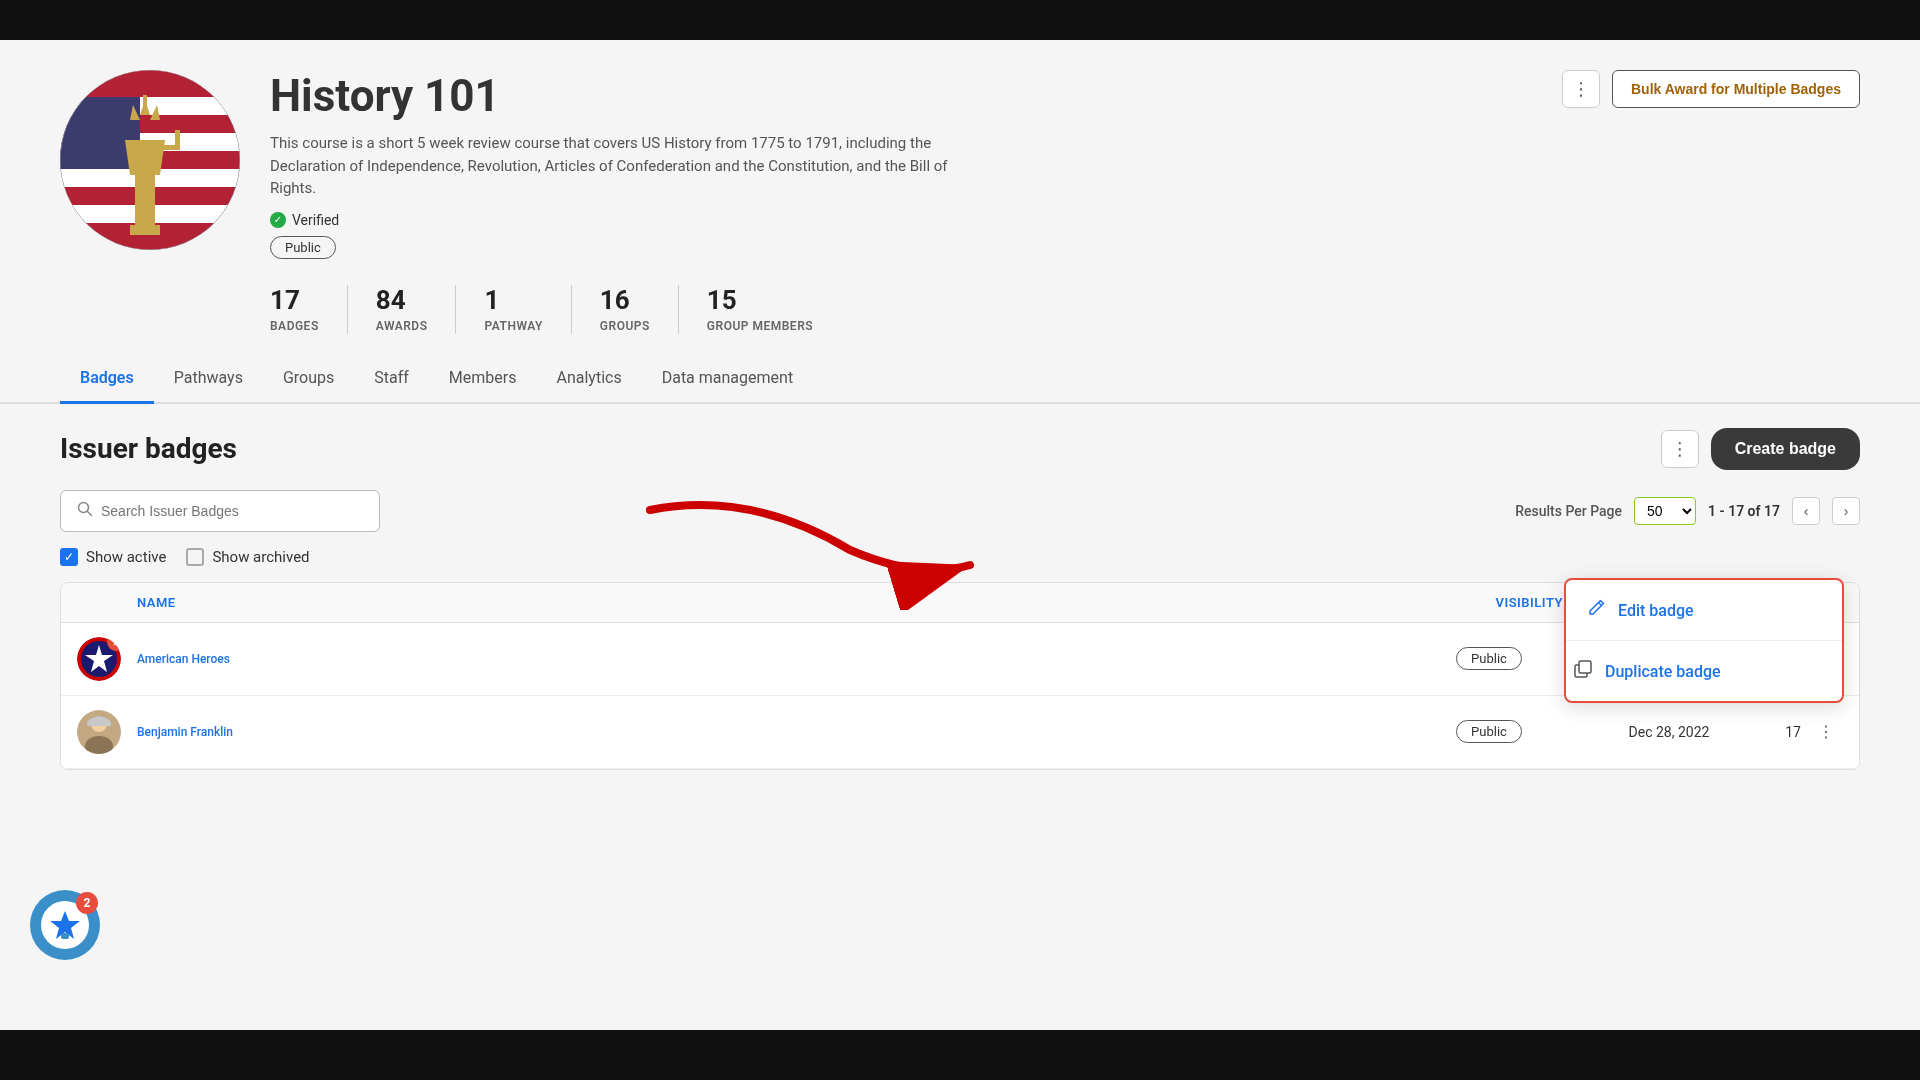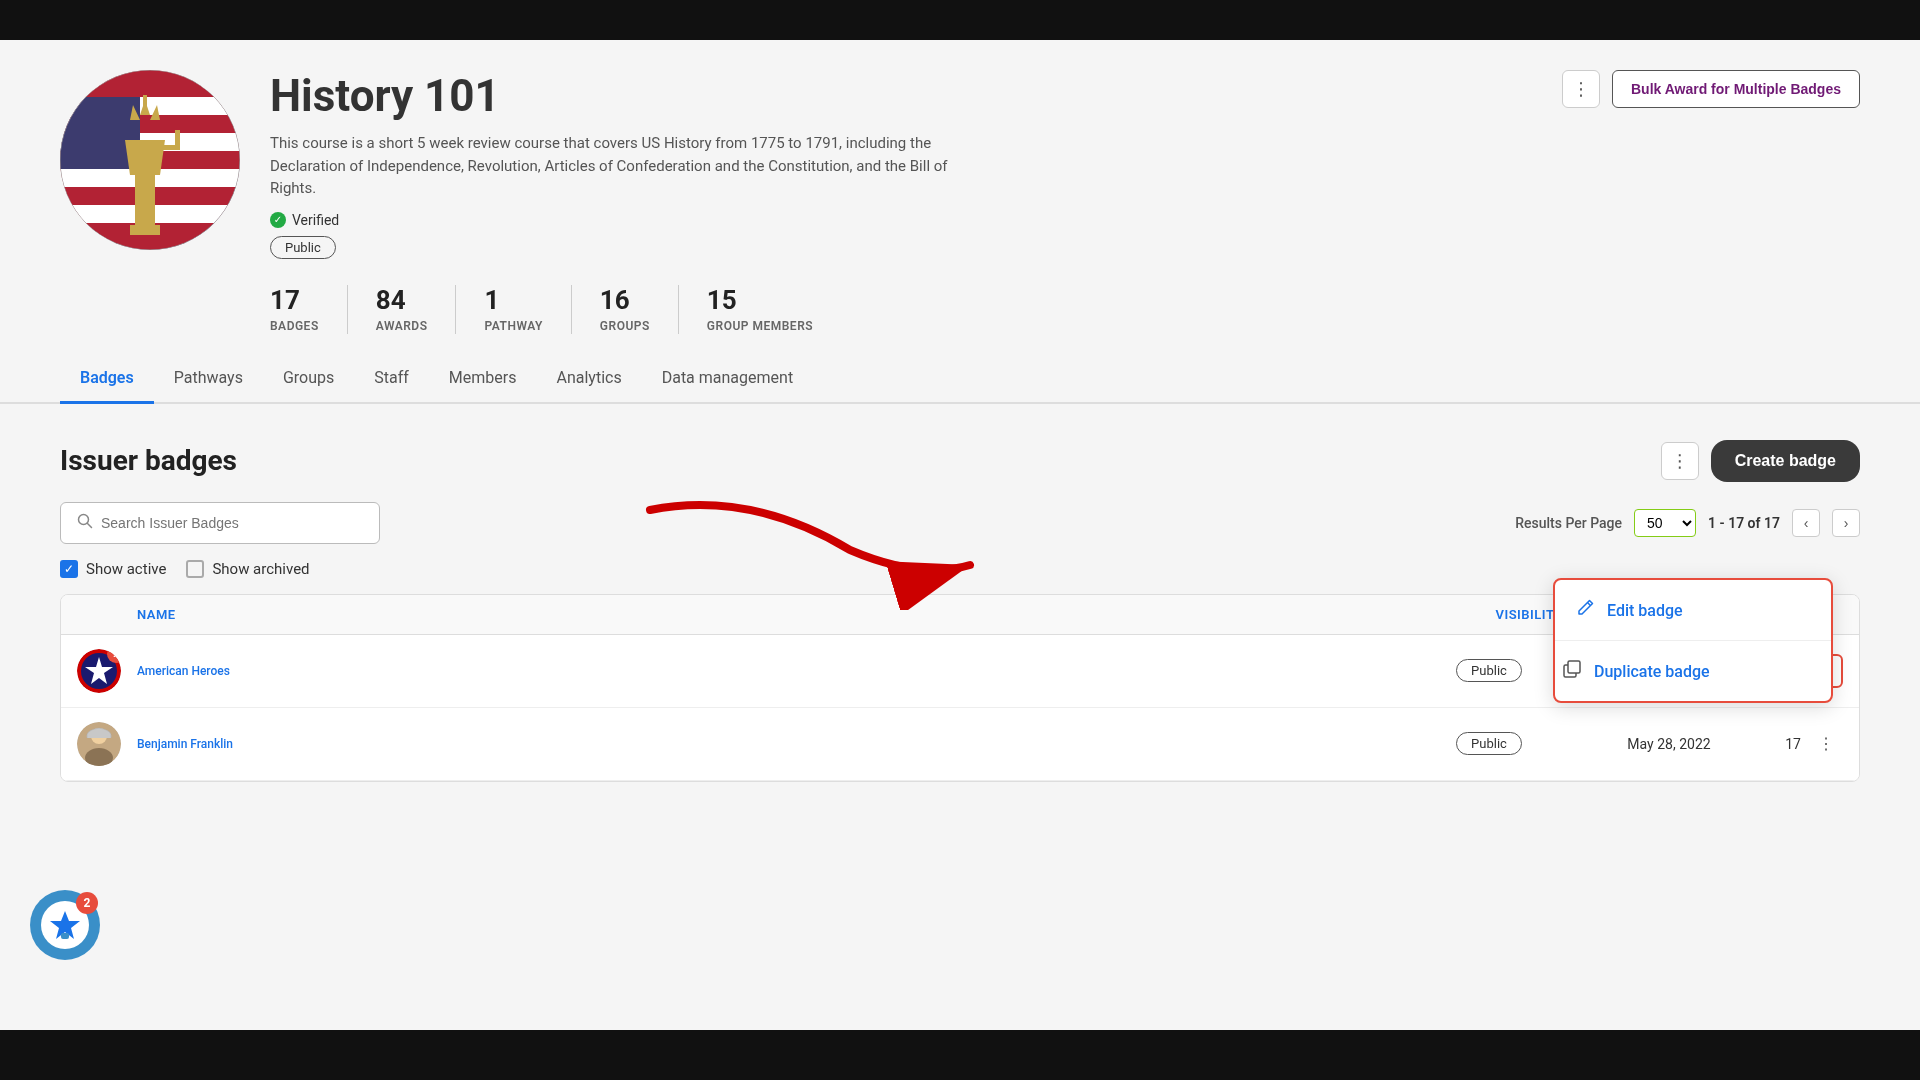--- a/index.html
+++ b/index.html
@@ -162,21 +162,21 @@
       color: #555;
     }
 
     .bulk-award-btn {
       background: white;
       border: 1.5px solid #555;
       border-radius: 6px;
       padding: 10px 18px;
       font-size: 14px;
       font-weight: 600;
-      color: #701a75;
+      color: #a16207;
       cursor: pointer;
     }
 
     
     .tabs-section {
       border-bottom: 2px solid #ddd;
       padding: 0 60px;
       display: flex;
       gap: 0;
       background: #f5f5f5;
@@ -193,21 +193,21 @@
     }
 
     .tab-item.active {
       color: #1a73e8;
       border-bottom: 3px solid #1a73e8;
       font-weight: 600;
     }
 
     
     .badges-section {
-      padding: 36px 60px;
+      padding: 24px 60px;
       background: #f5f5f5;
     }
 
     .badges-header {
       display: flex;
       align-items: center;
       justify-content: space-between;
       margin-bottom: 20px;
     }
 
@@ -454,21 +454,21 @@
       align-items: center;
       justify-content: center;
       font-size: 16px;
       color: #555;
     }
 
     
     .dropdown-overlay {
       position: absolute;
       top: 538px;
-      right: 87px;
+      right: 76px;
       background: white;
       border: 2px solid #e74c3c;
       border-radius: 8px;
       min-width: 280px;
       box-shadow: 0 4px 20px rgba(0,0,0,0.15);
       z-index: 100;
     }
 
     .dropdown-item {
       display: flex;
@@ -703,21 +703,21 @@
               <ellipse cx="22" cy="36" rx="14" ry="10" fill="#8b7355"></ellipse>
 
               <path d="M10,16 Q8,8 22,6 Q36,8 34,16" fill="#c8c8c8" stroke="#aaa" stroke-width="0.5"></path>
             </svg>
           </div>
           <a class="badge-link">Benjamin Franklin</a>
         </div>
         <div class="row-visibility">
           <span class="visibility-pill">Public</span>
         </div>
-        <div class="row-created">May 28, 2022</div>
+        <div class="row-created">Dec 28, 2022</div>
         <div class="row-count">17</div>
         <button class="row-dots-plain">⋮</button>
       </div>
     </div>
   </div>
 
   <div class="dropdown-overlay">
     <div class="dropdown-item">
       <span class="dropdown-icon">
         <svg width="20" height="20" viewBox="0 0 20 20" fill="none" xmlns="http://www.w3.org/2000/svg">

